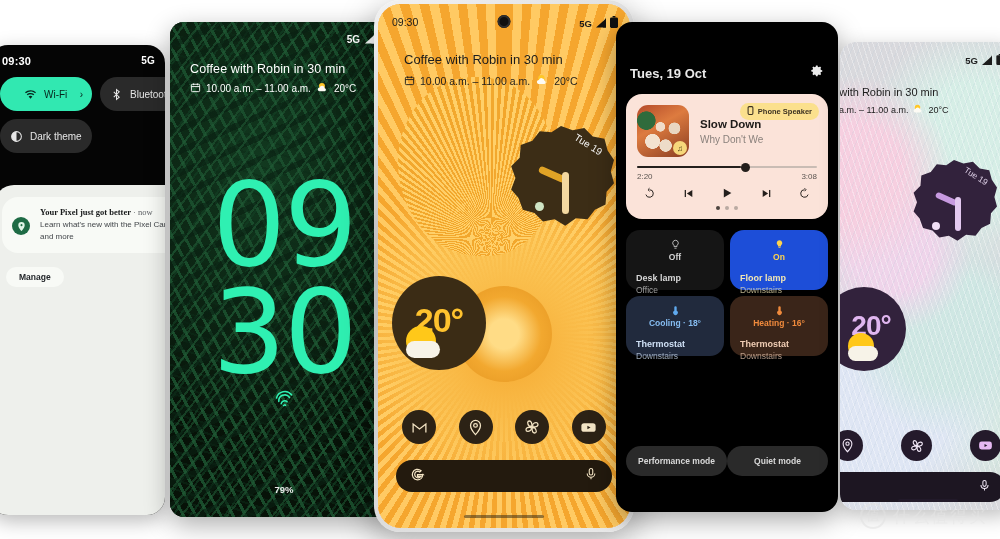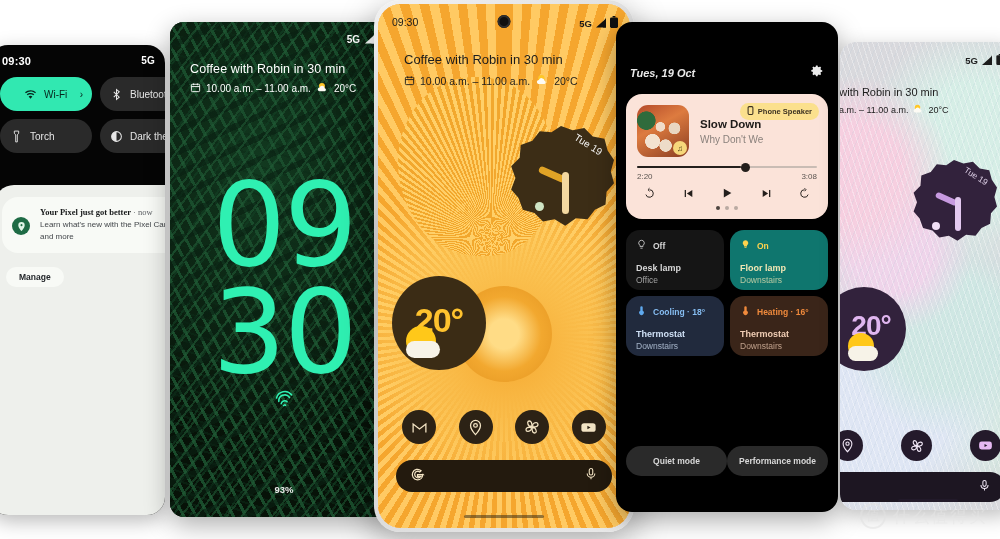--- a/index.html
+++ b/index.html
@@ -120,21 +120,21 @@
               display:flex; align-items:center; justify-content:space-between;
               padding:0 14px; }
   .navpill{ position:absolute; left:50%; transform:translateX(-50%);
             height:3px; border-radius:3px; background:rgba(60,45,22,.55); }
 
   
   #phone4{ left:616px; top:22px; width:222px; height:490px; border-radius:16px;
            background:#000; box-shadow:0 8px 26px rgba(0,0,0,.34); }
   #p4-head{ position:absolute; top:42px; left:14px; right:14px;
             display:flex; align-items:center; justify-content:space-between; }
-  #p4-head .dt{ color:#e9e9e9; font-size:11px; font-weight:600;font-style:italic; }
+  #p4-head .dt{ color:#e9e9e9; font-size:13px; font-weight:600; }
   #media{ position:absolute; left:10px; right:10px; top:72px; height:125px;
           background:#fbe3d9; border-radius:16px; padding:10px 11px; }
   #media .art{ position:absolute; left:11px; top:11px; width:52px; height:52px;
                border-radius:11px; overflow:hidden;
                background:linear-gradient(150deg,#b44a2a,#dd7b3f 40%,#8a3d22);
   }
   #media .art .ppl{ position:absolute; inset:0;
     background:
       radial-gradient(circle at 30% 70%, #f3e2cf 0 14%, rgba(0,0,0,0) 15%),
       radial-gradient(circle at 55% 78%, #eddcc8 0 12%, rgba(0,0,0,0) 13%),
@@ -159,21 +159,21 @@
   .tm{ position:absolute; top:78px; font-size:8px; color:#5b5550; }
   #ctrls{ position:absolute; left:11px; right:11px; top:92px; display:flex;
           align-items:center; justify-content:space-between; padding:0 6px; color:#241f1c; }
   #dots{ position:absolute; left:0; right:0; top:112px; display:flex;
          justify-content:center; gap:5px; }
   #dots i{ width:4px; height:4px; border-radius:50%; background:#b9aaa2; display:block; }
   #dots i.on{ background:#4c443f; }
   .homegrid{ position:absolute; left:10px; right:10px; top:208px;
              display:grid; grid-template-columns:1fr 1fr; gap:6px; }
   .hcard{ border-radius:14px; padding:9px 10px 10px; height:60px; position:relative; }
-  .hcard .st{ display:flex; align-items:center; gap:6px; font-size:8.5px; font-weight:700; }
+  .hcard .st{ display:flex; align-items:center; font-size:8.5px; font-weight:700;flex-direction:column; }
   .hcard .nm{ font-size:9px; font-weight:700; margin-top:11px; }
   .hcard .rm{ font-size:8.5px; margin-top:2px; opacity:.72; }
   .modes{ position:absolute; left:10px; right:10px; bottom:36px; display:flex;
           justify-content:space-between; }
   .modebtn{ background:#2a2a2a; color:#d8d8d8; border-radius:18px; height:30px;
             width:104px; display:flex; align-items:center; justify-content:center;
             font-size:8.5px; font-weight:700; }
 
   
   #phone5{ left:840px; top:42px; width:175px; height:468px; border-radius:16px;
@@ -234,28 +234,20 @@
 
         <div class="qs-tile">
           <span class="qs-ico">
             <svg viewBox="0 0 24 24" fill="none" stroke="currentColor" stroke-width="1.9">
                 <path d="M7 7l10 10-5 4V3l5 4L7 17"></path>
               </svg>
           </span>
           <span>Bluetooth</span>
         </div>
 
-        <div class="qs-tile">
-          <span class="qs-ico">
-            <svg viewBox="0 0 24 24" fill="none" stroke="currentColor" stroke-width="1.7">
-                <path d="M8 2h8v4l-2.5 3v13h-3V9L8 6z"></path>
-              </svg>
-          </span>
-          <span>Torch</span>
-        </div>
 
         <div class="qs-tile">
           <span class="qs-ico">
             <svg viewBox="0 0 24 24">
                 <circle cx="12" cy="12" r="9" fill="none" stroke="currentColor" stroke-width="1.9"></circle>
                 <path d="M12 3a9 9 0 0 0 0 18z" fill="currentColor"></path>
               </svg>
           </span>
           <span>Dark theme</span>
         </div>
@@ -329,21 +321,21 @@
 
       <div id="p2-finger">
         <svg width="24" height="24" viewBox="0 0 24 24" fill="none" stroke="#2ff0b2" stroke-width="1.6" stroke-linecap="round">
           <path d="M4.5 10a8.5 8.5 0 0 1 15-3.2"></path>
           <path d="M6.8 13.4A6 6 0 0 1 17.6 9.4"></path>
           <path d="M9.2 15.6a3.5 3.5 0 0 1 5.9-1.8"></path>
           <path d="M11.6 17.6a1.2 1.2 0 0 1 1.9-.4"></path>
         </svg>
       </div>
 
-      <div id="p2-batt">93%</div>
+      <div id="p2-batt">79%</div>
     </div>
   </div>
 
   <div class="phone" id="phone3">
     <div id="p3-screen">
       <div class="flower-bg"></div>
       <div class="flower-top"></div>
       <div class="flower-core"></div>
 
       <div class="punch"></div>
@@ -528,21 +520,21 @@
                   <path d="M12 2.8a6 6 0 0 0-3.4 11v2.4h6.8v-2.4A6 6 0 0 0 12 2.8z"></path>
                   <path d="M9.6 20h4.8"></path>
                 </svg>
             </span>
             <span>Off</span>
           </div>
           <div class="nm">Desk lamp</div>
           <div class="rm">Office</div>
         </div>
 
-        <div class="hcard" style="background:#0f766e; color:#f1e6b4;">
+        <div class="hcard" style="background:#1d4ed8; color:#f1e6b4;">
           <div class="st" style="color:#ffd34d;">
             <span>
               <svg width="11" height="11" viewBox="0 0 24 24" fill="#ffd34d">
                   <path d="M12 2.6a6 6 0 0 0-3.4 11v2.5h6.8v-2.5A6 6 0 0 0 12 2.6z"></path>
                   <rect x="9.4" y="18" width="5.2" height="1.8" rx=".9"></rect>
                 </svg>
             </span>
             <span>On</span>
           </div>
           <div class="nm">Floor lamp</div>
@@ -570,22 +562,22 @@
                 </svg>
             </span>
             <span>Heating · 16°</span>
           </div>
           <div class="nm">Thermostat</div>
           <div class="rm">Downstairs</div>
         </div>
       </div>
 
       <div class="modes">
+        <div class="modebtn">Performance mode</div>
         <div class="modebtn">Quiet mode</div>
-        <div class="modebtn">Performance mode</div>
       </div>
     </div>
   </div>
 
   <div class="phone" id="phone5">
     <div class="screen">
       <div class="orchid-bg"></div>
 
       <div id="p5-status">
         <span>5G</span>

